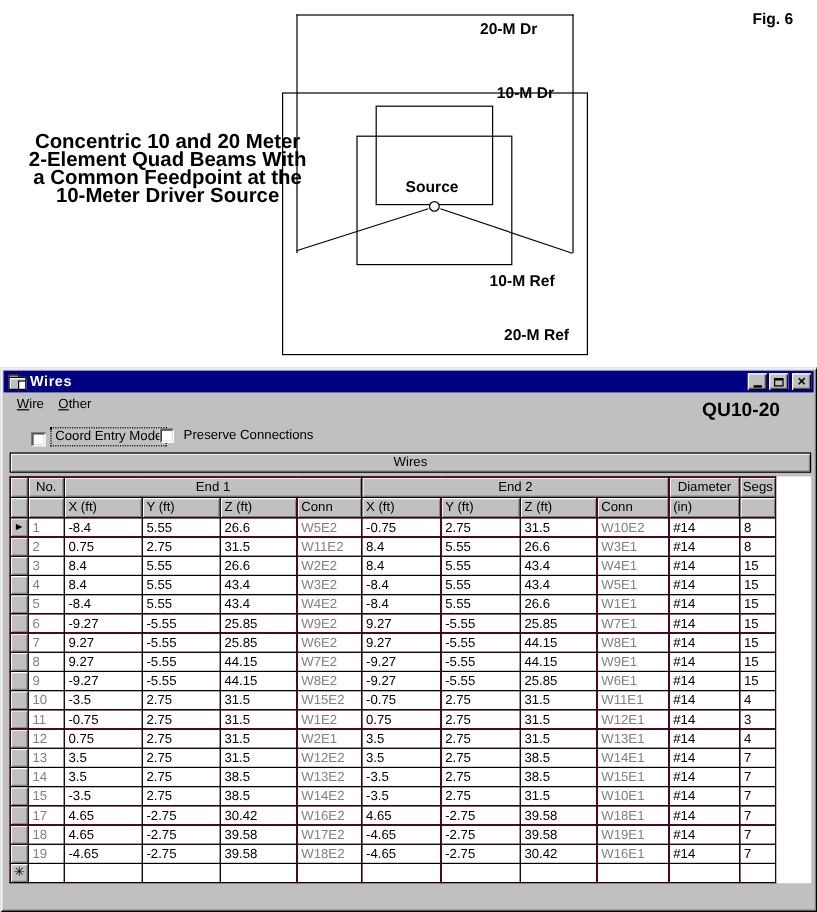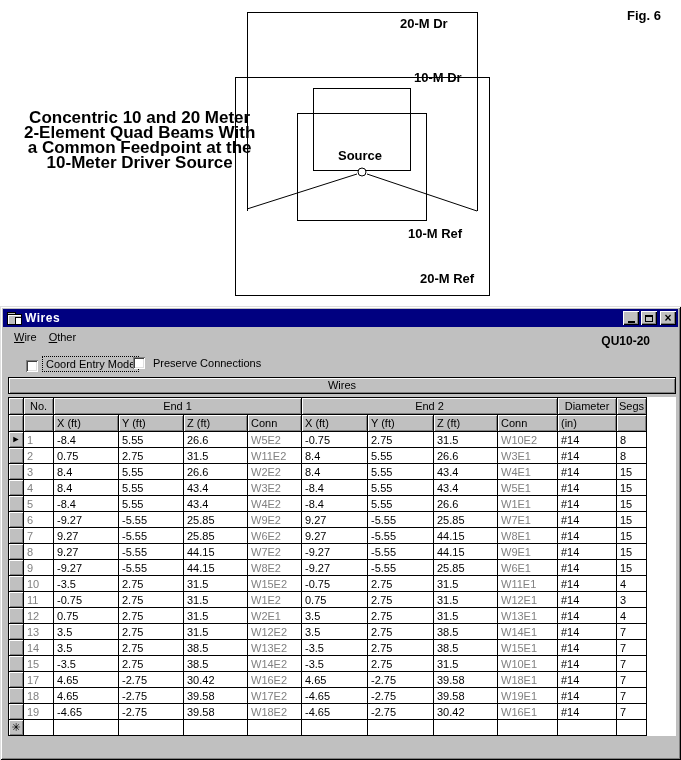--- a/index.html
+++ b/index.html
@@ -32,21 +32,21 @@
         box-shadow:inset 1px 1px 0 #fff, inset -1px -1px 0 #000, inset -2px -2px 0 #808080;
         display:flex;align-items:center;justify-content:center;}
   .wbtn.max{margin-left:2px;} .wbtn.close{margin-left:3px;}
   .glyph-min{width:7px;height:2px;background:#000;margin-top:7px;}
   .glyph-max{width:8px;height:7px;border:1px solid #000;border-top:2px solid #000;box-sizing:border-box;}
   .glyph-close{font-size:12px;font-weight:bold;color:#000;line-height:12px;margin-top:-1px;}
 
   .menubar{position:absolute;left:3px;right:3px;top:21px;height:20px;display:flex;align-items:center;padding-left:6px;}
   .menuitem{padding:2px 7px 3px 5px;color:#000;}
   .menuitem .hk{text-decoration:underline;}
-  .modelname{position:absolute;right:31px;top:28px;font-weight:bold;font-size:12px;color:#000;}
+  .modelname{position:absolute;right:31px;top:28px;font-weight:bold;font-size:16px;color:#000;}
 
   .cbgroup{position:absolute;top:50px;display:flex;align-items:center;}
   .cbbox{width:12px;height:12px;background:#fff;flex:none;
          box-shadow:inset 1px 1px 0 #808080, inset -1px -1px 0 #fff, inset 2px 2px 0 #404040, inset -2px -2px 0 #dfdfdf;}
   .cblabel{margin-left:5px;padding:1px 3px;color:#000;}
   .cblabel.focus{border:1px dotted #000;margin-left:4px;}
 
   
   .tablecontrol{position:absolute;left:8px;top:71px;width:668px;}
   .gridcaption{height:15px;background:#c0c0c0;border:1px solid #000;

